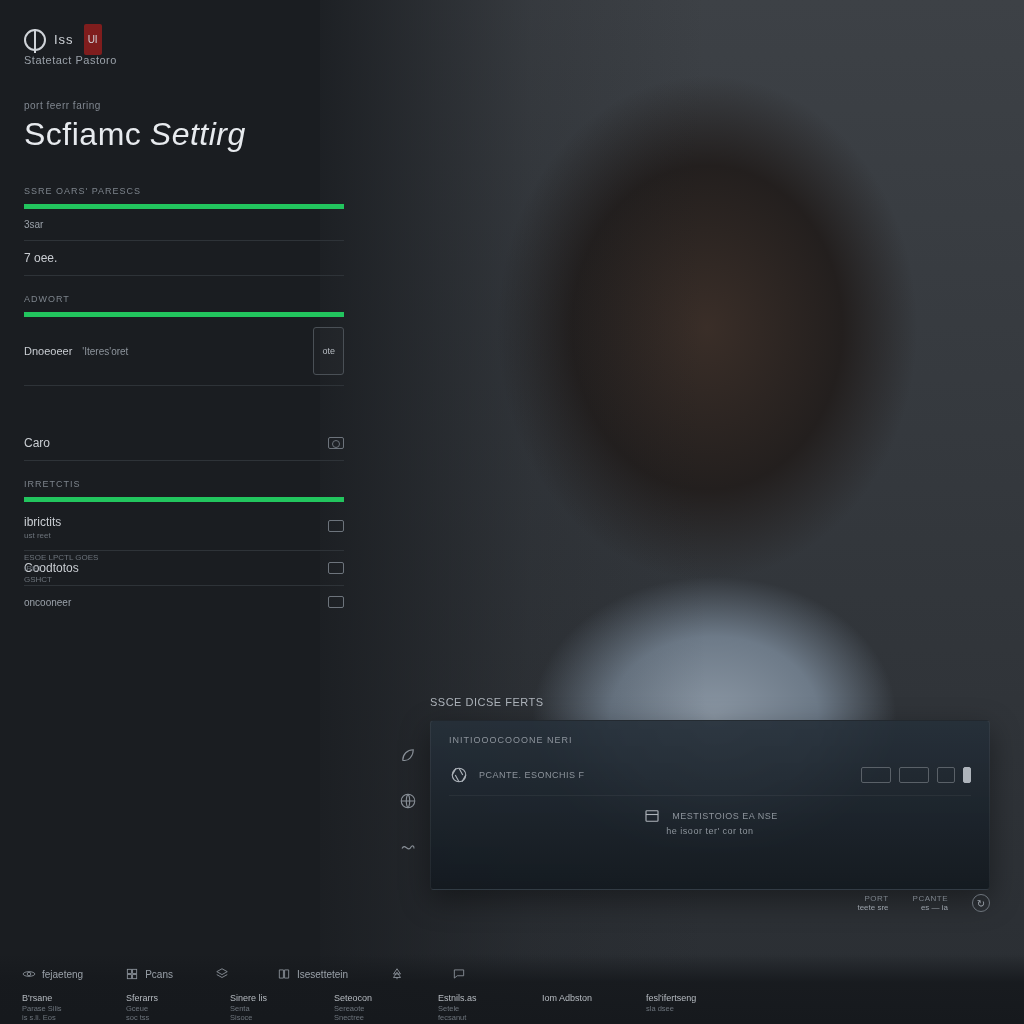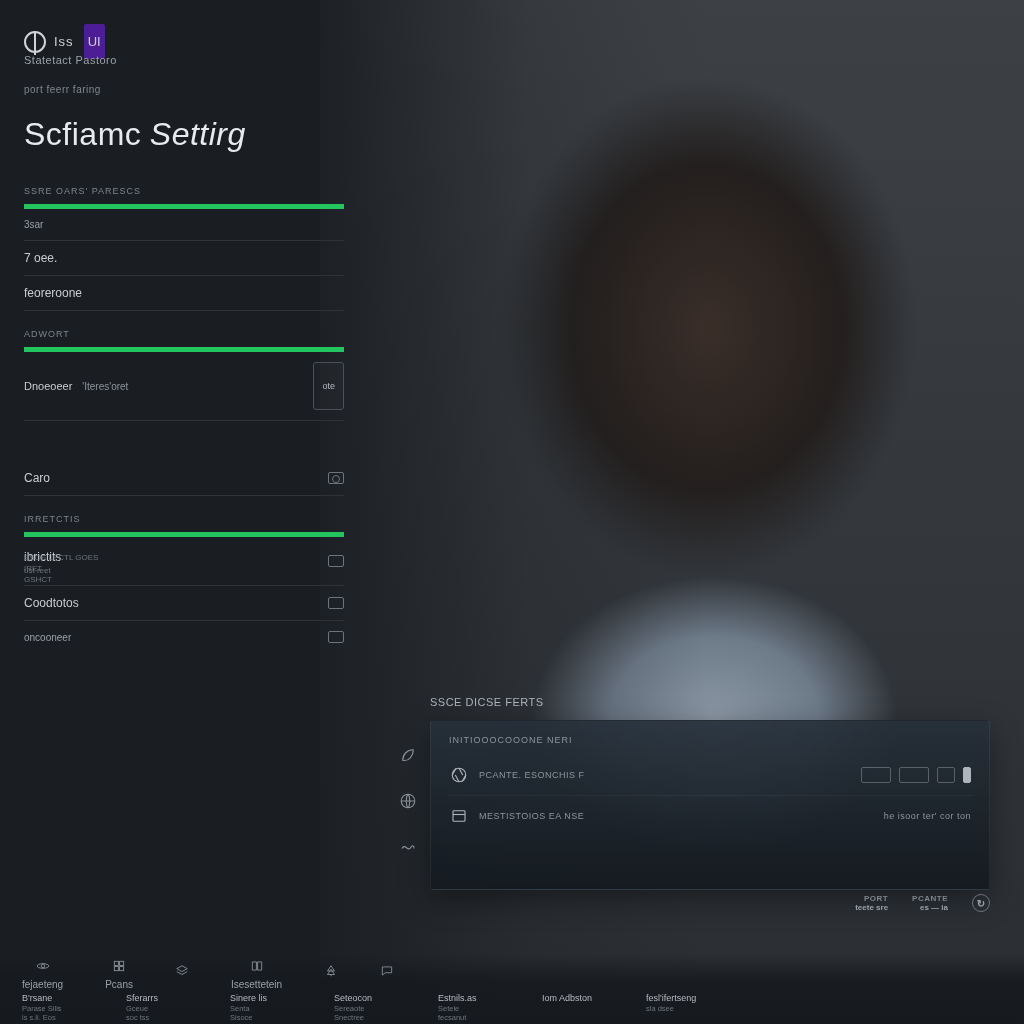--- a/index.html
+++ b/index.html
@@ -18,25 +18,25 @@
   .portrait::after{
     content:""; position:absolute; inset:0;
     background:linear-gradient(90deg, rgba(26,29,33,0.9) 0%, rgba(26,29,33,0.2) 30%, rgba(26,29,33,0) 55%);
   }
 
   
   .brand { position:absolute; top:24px; left:24px; display:flex; align-items:center; gap:8px; }
   .brand-logo { width:22px; height:22px; border:2px solid #cfd3d8; border-radius:50%; position:relative; }
   .brand-logo::after{ content:""; position:absolute; left:8px; top:-2px; width:2px; height:24px; background:#cfd3d8; }
   .brand-name { font-size:13px; letter-spacing:1px; }
-  .brand-badge { font-size:13px; background:#4c1d95; padding:10px 4px; border-radius:2px; margin-left:2px; }
+  .brand-badge { font-size:10px; background:#7f1d1d; padding:10px 4px; border-radius:2px; margin-left:2px; }
   .subtitle { position:absolute; top:54px; left:24px; font-size:11px; color:#9aa1a9; letter-spacing:0.5px; }
 
   
-  .eyebrow { position:absolute; top:84px; left:24px; font-size:10px; color:#808790; letter-spacing:0.5px; }
+  .eyebrow { position:absolute; top:100px; left:24px; font-size:10px; color:#808790; letter-spacing:0.5px; }
   .page-title { position:absolute; top:116px; left:24px; font-family: Georgia, "Times New Roman", serif; font-size:32px; font-weight:400; color:#e7eaee; letter-spacing:0.5px; }
   .page-title .g { font-style:italic; }
 
   
   .settings { position:absolute; top:168px; left:24px; width:320px; }
   .sec-label { font-size:9px; text-transform:uppercase; letter-spacing:1px; color:#7d848c; border-bottom:5px solid #22c55e; padding:6px 0 8px; margin-top:12px; }
   .row { display:flex; align-items:center; justify-content:space-between; padding:10px 0; border-bottom:1px solid #2e3338; }
   .row.noline { border-bottom:none; }
   .row .lbl { font-size:12px; color:#c9cdd2; }
   .row .lbl.small { font-size:10px; color:#9aa1a9; }
@@ -53,42 +53,42 @@
   
   .card {
     position:absolute; left:430px; top:720px; width:560px; height:170px;
     background:linear-gradient(180deg, rgba(38,48,58,0.92), rgba(20,26,32,0.96));
     border:1px solid rgba(255,255,255,0.06); border-radius:4px;
     box-shadow:0 10px 30px rgba(0,0,0,0.4); padding:14px 18px 10px;
   }
   .card-title-area { position:absolute; left:430px; top:696px; font-size:11px; letter-spacing:0.5px; color:#aeb4bb; }
   .card-sub { font-size:9px; letter-spacing:1px; color:#8d949c; text-transform:uppercase; margin-bottom:10px; }
   .card-row { display:flex; align-items:center; justify-content:space-between; padding:10px 0; }
-  .card-row + .card-row { border-top:1px solid rgba(255,255,255,0.05); }
+  .card-row + .card-row { border-top:1px solid rgba(255,255,255,0.05);flex-direction:column; }
   .card-left { display:flex; align-items:center; gap:10px; }
   .ci { width:20px; height:20px; display:flex; align-items:center; justify-content:center; }
   .ci svg { width:18px; height:18px; stroke:#aeb4bb; fill:none; stroke-width:1.5; }
   .card-right { display:flex; align-items:center; gap:8px; }
   .slot { width:30px; height:16px; border:1px solid #5a6168; border-radius:2px; }
   .slot.thin { width:18px; }
   .slot.light { background:#aeb4bb; border-color:#aeb4bb; width:8px; }
   .link9 { font-size:9px; color:#8d949c; letter-spacing:0.5px; }
   .card-footer { position:absolute; left:430px; top:894px; width:560px; display:flex; justify-content:flex-end; gap:24px; }
-  .cf-col { text-align:right;font-weight:bold; }
+  .cf-col { text-align:right; }
   .cf-t { font-size:8px; color:#7d848c; letter-spacing:0.5px; }
   .cf-v { font-size:8px; color:#9aa1a9; }
   .cf-icon { width:18px; height:18px; border:1px solid #6d747c; border-radius:50%; display:flex; align-items:center; justify-content:center; font-size:10px; color:#9aa1a9; margin-left:auto; }
 
   .side-icons { position:absolute; left:398px; top:745px; display:flex; flex-direction:column; gap:26px; }
   .side-icons .ci svg { stroke:#8d949c; }
 
   
   .bottom { position:absolute; left:0; bottom:0; width:1024px; height:70px; padding:6px 22px 8px; background:linear-gradient(180deg, rgba(30,33,37,0.0), rgba(22,25,29,0.9) 40%, rgba(22,25,29,1)); }
   .brow1 { display:flex; align-items:center; gap:42px; height:28px; }
-  .bitem { display:flex; align-items:center; gap:6px; font-size:10px; color:#9aa1a9; cursor:pointer;flex-direction:column; }
+  .bitem { display:flex; align-items:center; gap:6px; font-size:10px; color:#9aa1a9; cursor:pointer; }
   .bitem svg{ width:14px; height:14px; stroke:#8d949c; fill:none; stroke-width:1.5; }
   .brow2 { display:flex; gap:18px; margin-top:5px; }
   .bcol { width:86px; }
   .bcol .h { font-size:9px; color:#b6bbc1; }
   .bcol .s { font-size:7.5px; color:#6d747c; line-height:1.25; margin-top:1px; }
 </style>
 </head>
 <body>
 
 <div id="app">
@@ -108,23 +108,20 @@
   </div>
 
   <div class="settings">
     <div class="sec-label">ssre oars' parescs</div>
 
     <div class="row">
       <span class="lbl small">3sar</span>
     </div>
     <div class="row">
       <span class="lbl">7 oee.</span>
-    </div>
-    <div class="row">
-      <span class="lbl">feoreroone</span>
     </div>
 
     <div class="sec-label">adwort</div>
     <div class="row">
       <div class="two-opts">
         <span class="opt">Dnoeoeer</span>
         <span class="opt sub">'Iteres'oret</span>
       </div>
       <span class="pill">ote</span>
     </div>

